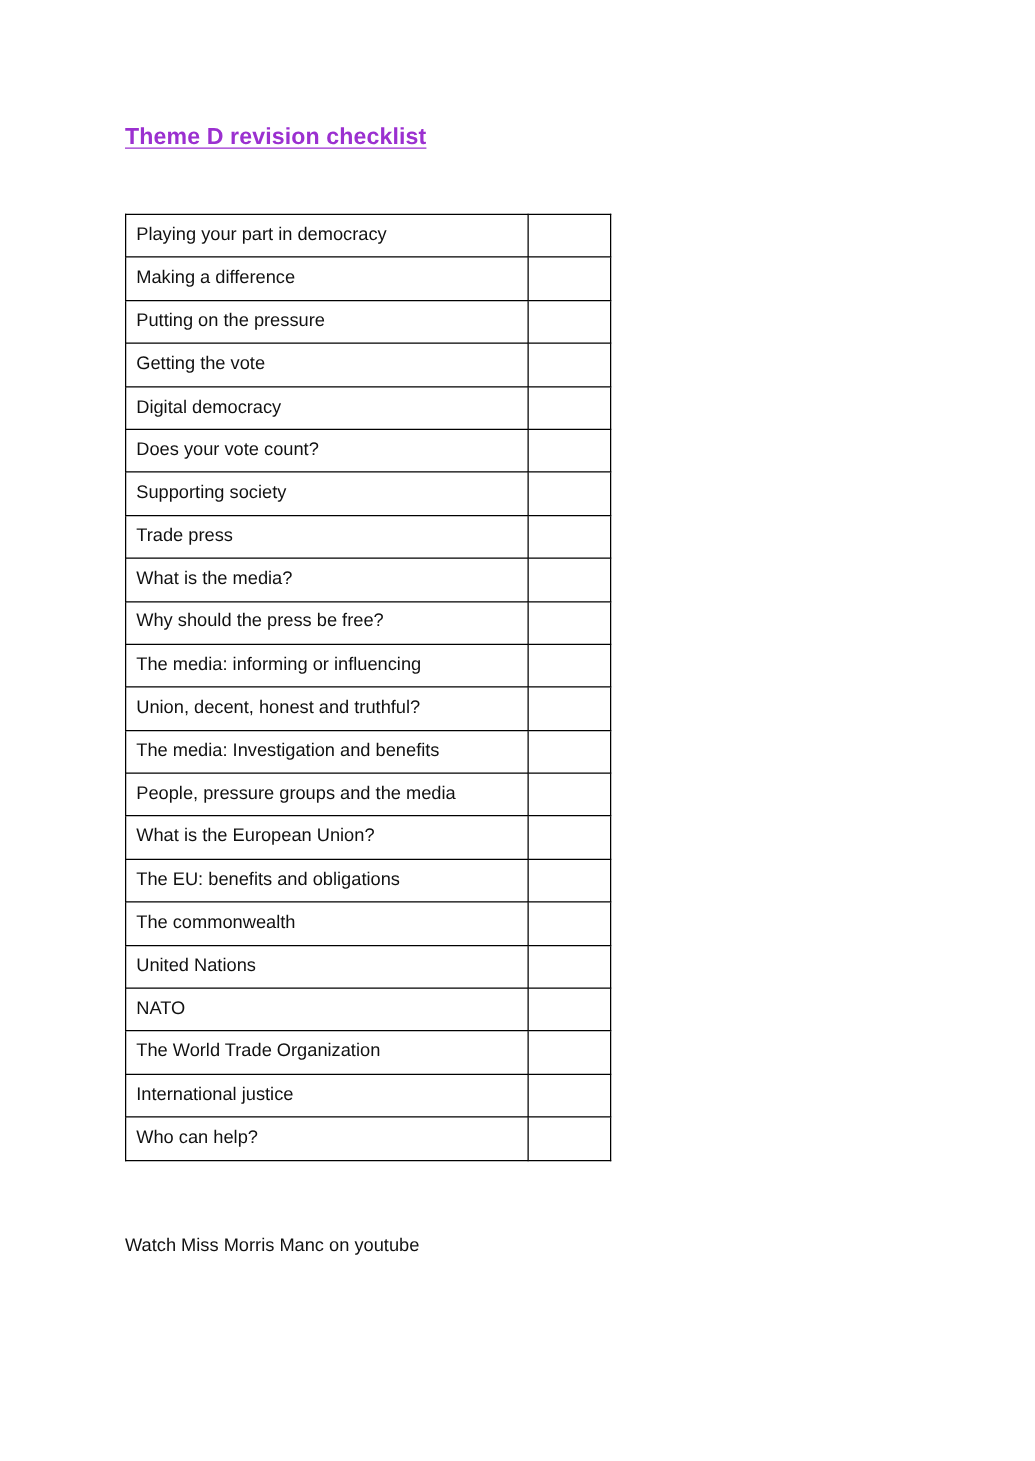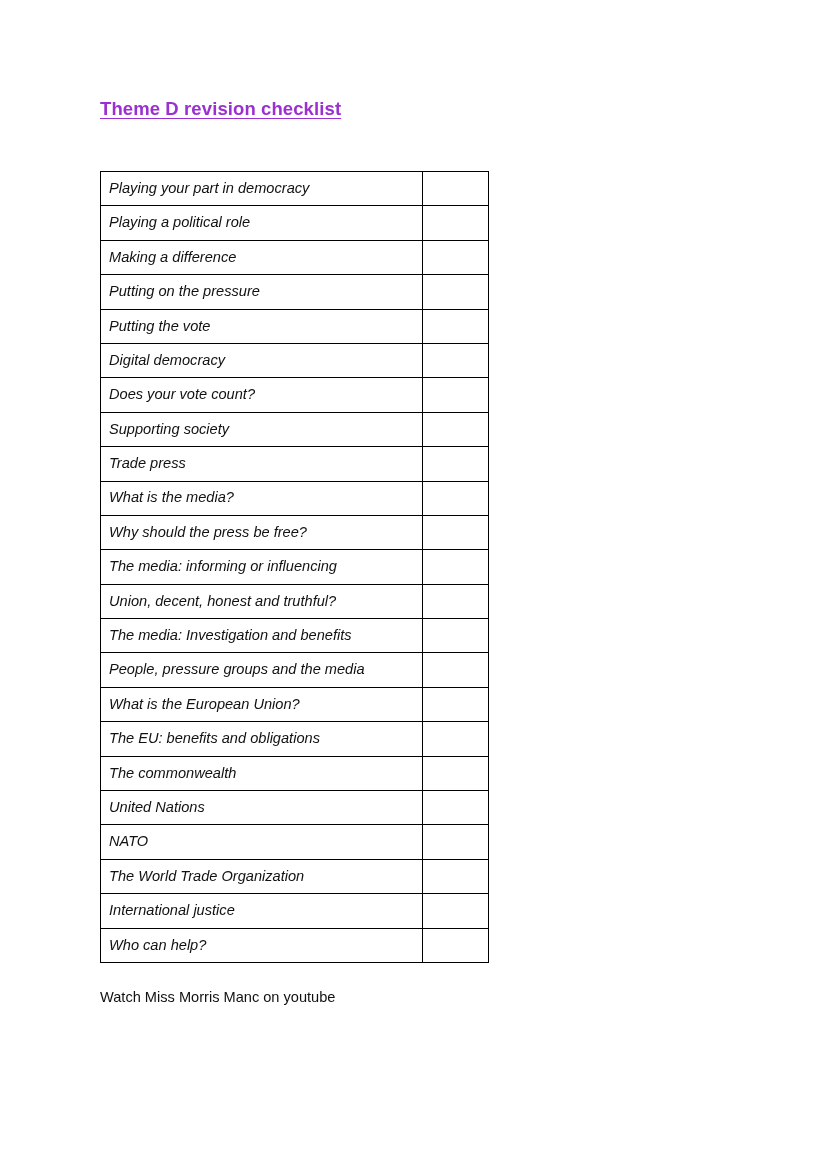--- a/index.html
+++ b/index.html
@@ -51,21 +51,20 @@
     padding: 0 0 0 8px;
     vertical-align: middle;
     font-size: 14.6px;
     line-height: 1.2;
     color: #111111;
     background: #ffffff;
   }
 
   .checklist-table td.topic-cell {
     width: 313px;
-    font-style: italic;
   }
 
   .checklist-table td.check-cell {
     width: 65px;
     padding: 0;
   }
 
   .footer-note {
     position: absolute;
     left: 100px;
@@ -82,33 +81,29 @@
 
   <div class="doc-title">Theme D revision checklist</div>
 
   <table class="checklist-table">
     <tbody>
         <tr>
           <td class="topic-cell">Playing your part in democracy</td>
           <td class="check-cell"></td>
         </tr>
         <tr>
-          <td class="topic-cell">Playing a political role</td>
-          <td class="check-cell"></td>
-        </tr>
-        <tr>
           <td class="topic-cell">Making a difference</td>
           <td class="check-cell"></td>
         </tr>
         <tr>
           <td class="topic-cell">Putting on the pressure</td>
           <td class="check-cell"></td>
         </tr>
         <tr>
-          <td class="topic-cell">Putting the vote</td>
+          <td class="topic-cell">Getting the vote</td>
           <td class="check-cell"></td>
         </tr>
         <tr>
           <td class="topic-cell">Digital democracy</td>
           <td class="check-cell"></td>
         </tr>
         <tr>
           <td class="topic-cell">Does your vote count?</td>
           <td class="check-cell"></td>
         </tr>

